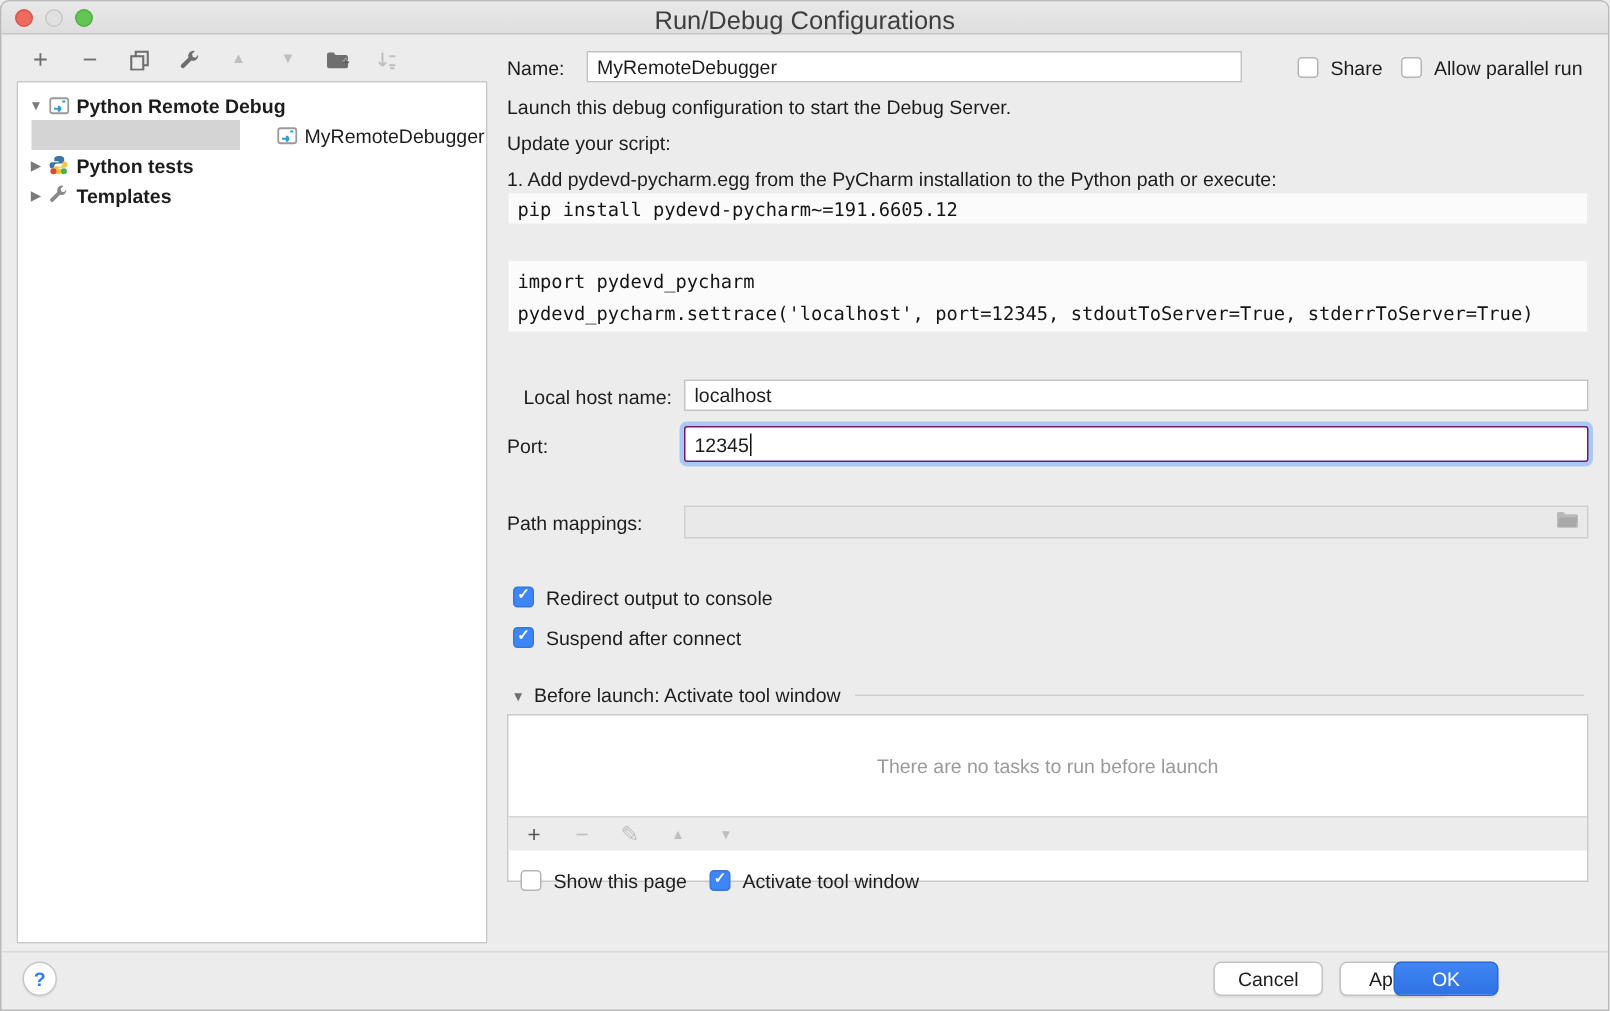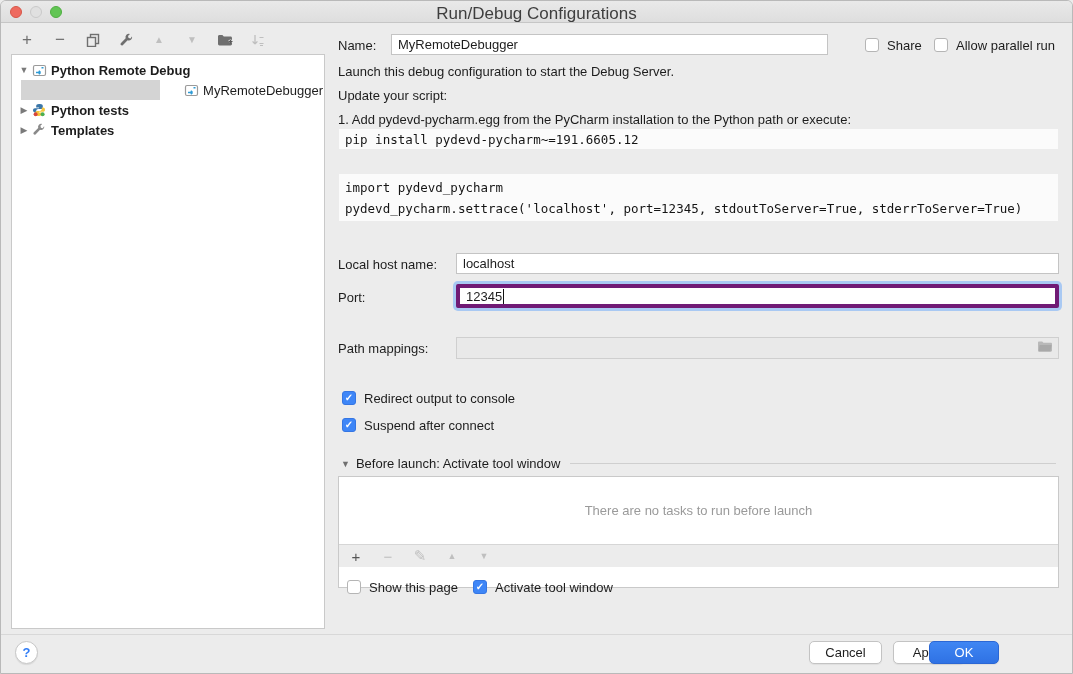--- a/index.html
+++ b/index.html
@@ -59,21 +59,21 @@
   }
   .codestrip {
     position:absolute; background:#fbfbfb; border:1px solid #ececec;
     font-family:"DejaVu Sans Mono", monospace; font-size:12.5px; color:#151515;
     line-height:21px; padding-left:6px; white-space:pre;
   }
 
   
   .port-wrap {
     position:absolute; left:455px; top:283px; width:603px; height:24px;
-    border:4px solid #701a75; border-radius:2px;
+    border:1px solid #701a75; border-radius:2px;
     box-shadow:0 0 0 3px #a9c9f3; background:#fff;
     display:flex; align-items:center; padding:0 6px;
   }
   .port-wrap .val { font-size:13px; }
   .caret-bar { display:inline-block; width:1px; height:15px; background:#111; margin-left:1px; }
 
   
   .disabled-field {
     position:absolute; left:455px; top:336px; width:603px; height:22px;
     background:#e9e9e9; border:1px solid #cfcfcf;
@@ -234,21 +234,21 @@
 
   <span class="ftext" style="left:337px; top:63px;">Launch this debug configuration to start the Debug Server.</span>
   <span class="ftext" style="left:337px; top:87px;">Update your script:</span>
   <span class="ftext" style="left:337px; top:111px;">1. Add pydevd-pycharm.egg from the PyCharm installation to the Python path or execute:</span>
 
   <div class="codestrip" style="left:337px; top:127px; width:721px; height:22px;">pip install pydevd-pycharm~=191.6605.12</div>
 
 
   <div class="codestrip" style="left:337px; top:172px; width:721px; height:49px; padding-top:3px;"><span>import pydevd_pycharm</span><br><span>pydevd_pycharm.settrace('localhost', port=12345, stdoutToServer=True, stderrToServer=True)</span></div>
 
-  <span class="flabel" style="left:337px; top:256px;">Local host name:</span>
+  <span class="flabel" style="left:348px; top:256px;">Local host name:</span>
   <input class="txtfield" style="left: 455px; top: 252px; width: 603px;" value="localhost">
 
   <span class="flabel" style="left:337px; top:289px;">Port:</span>
   <div class="port-wrap">
     <span class="val">12345</span>
     <span class="caret-bar"></span>
   </div>
 
   <span class="flabel" style="left:337px; top:340px;">Path mappings:</span>
   <div class="disabled-field">

